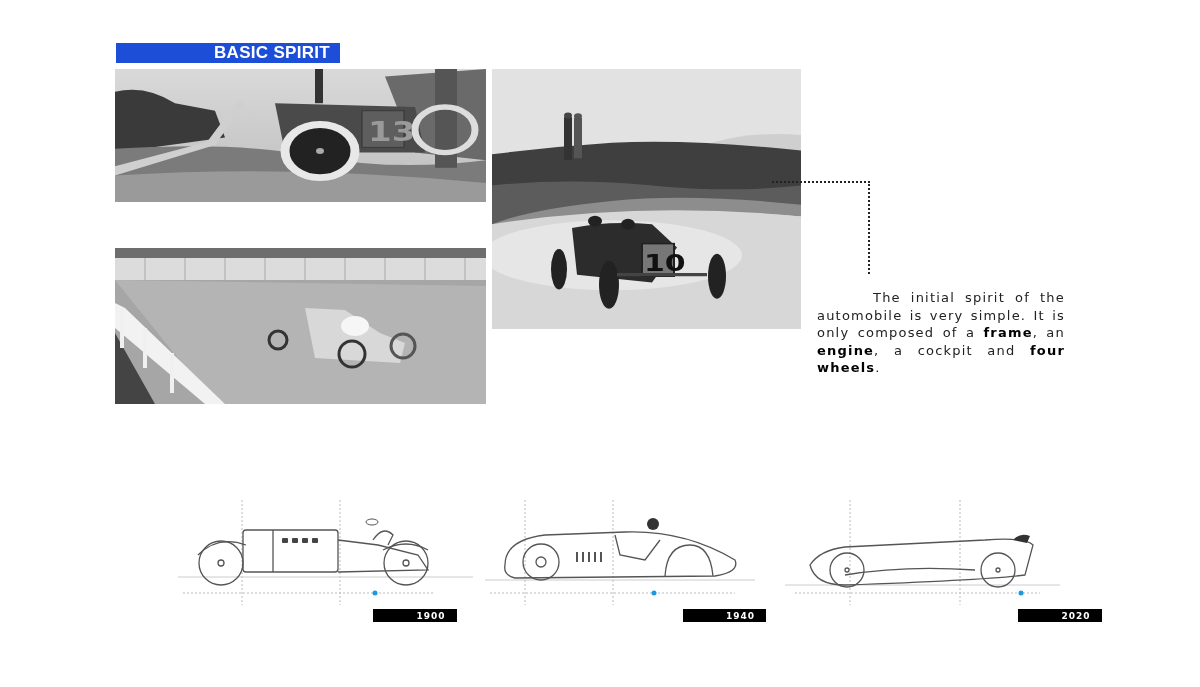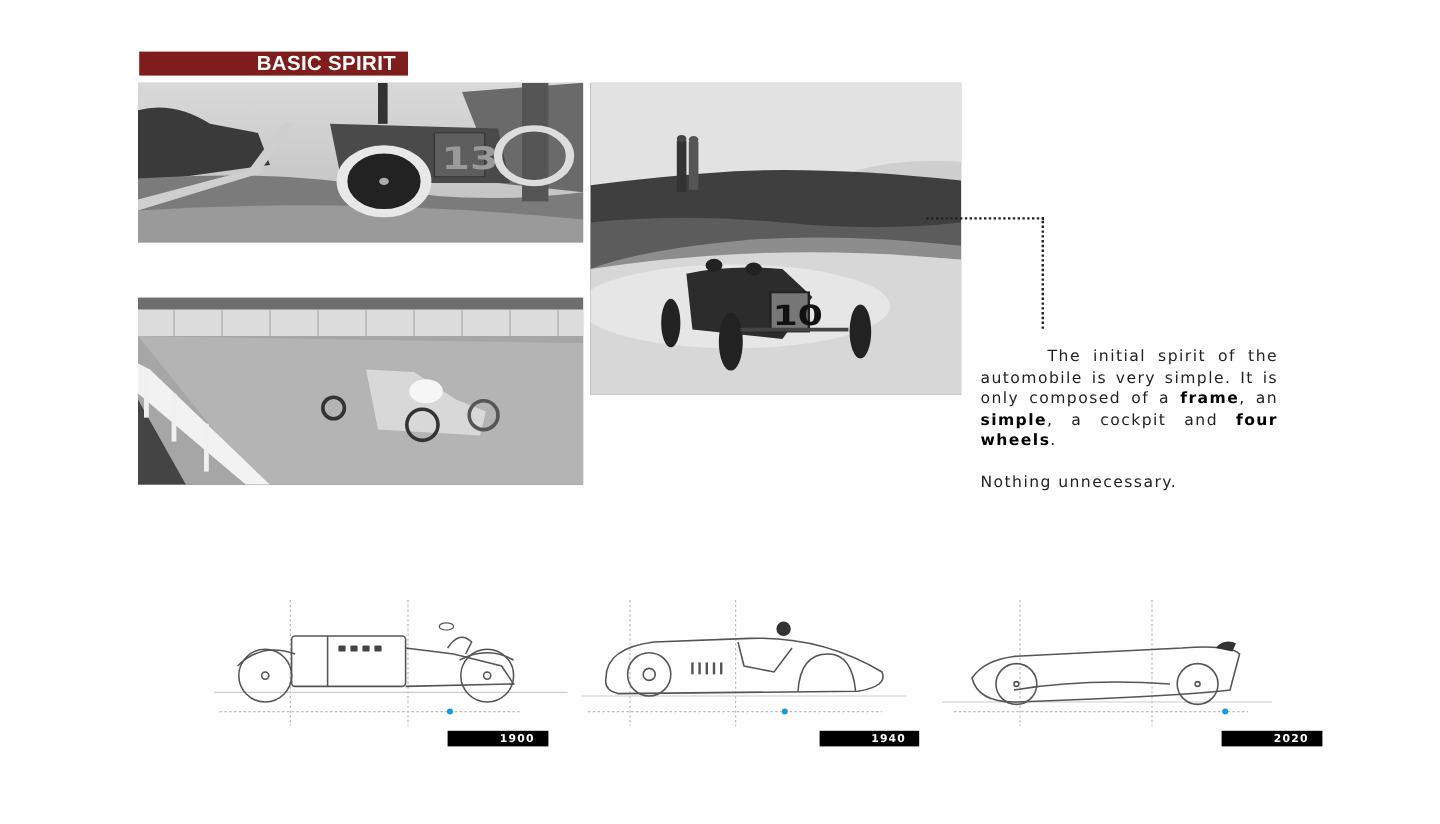--- a/index.html
+++ b/index.html
@@ -1,18 +1,18 @@
 <!DOCTYPE html>
 <html><head>
 <meta charset="utf-8">
 <style>
   html, body { margin:0; padding:0; }
   body { width:1200px; height:687px; background:#ffffff; position:relative; overflow:hidden;
          font-family:"DejaVu Sans", sans-serif; color:#111; }
-  .title-bar { position:absolute; left:116px; top:43px; width:224px; height:20px; background:#7f1d1d;
+  .title-bar { position:absolute; left:116px; top:43px; width:224px; height:20px; background:#1d4ed8;
                display:flex; align-items:center; justify-content:flex-end; box-sizing:border-box; padding-right:10px; }
   .title-bar span { color:#fff; font-family:"Liberation Sans", sans-serif; font-weight:bold; font-size:17px; letter-spacing:0.3px; line-height:20px; }
   .photo { position:absolute; overflow:hidden; background:#888; }
   .photo svg { display:block; width:100%; height:100%; }
   #photo-crash { left:115px; top:69px; width:371px; height:133px; }
   #photo-track { left:115px; top:248px; width:371px; height:156px; }
   #photo-dust  { left:492px; top:69px; width:309px; height:260px; }
   .dots-h { position:absolute; left:772px; top:181px; width:98px; height:0; border-top:2px dotted #222; }
   .dots-v { position:absolute; left:868px; top:181px; width:0; height:93px; border-left:2px dotted #222; }
   .desc { position:absolute; left:817px; top:289px; width:248px; font-family:"DejaVu Sans", sans-serif;
@@ -111,22 +111,21 @@
     <ellipse cx="117" cy="278" rx="10" ry="31" fill="#222"></ellipse>
     <ellipse cx="225" cy="267" rx="9" ry="29" fill="#222"></ellipse>
     <path d="M125 265 L215 265" stroke="#444" stroke-width="4"></path>
   </svg>
 </div>
 
 <div class="dots-h"></div>
 <div class="dots-v"></div>
 
 <div class="desc">
-  <p><span class="indent"></span><span>The initial spirit of the automobile is very simple. It is only composed of a </span><b>frame</b><span>, an </span><b>simple</b><span>, a cockpit and </span><b>four wheels</b><span>.</span></p>
-  <p class="last">Nothing unnecessary.</p>
+  <p><span class="indent"></span><span>The initial spirit of the automobile is very simple. It is only composed of a </span><b>frame</b><span>, an </span><b>engine</b><span>, a cockpit and </span><b>four wheels</b><span>.</span></p>
 </div>
 
 <div class="sketch" style="left:178px; top:500px;">
   <svg width="300" height="105" viewBox="0 0 300 105">
     <g stroke="#bbb" stroke-dasharray="2,2" stroke-width="1">
       <line x1="64" y1="0" x2="64" y2="105"></line>
         <line x1="162" y1="0" x2="162" y2="105"></line>
       <line x1="5" y1="93" x2="255" y2="93"></line>
     </g>
     <line x1="0" y1="77" x2="295" y2="77" stroke="#ccc" stroke-width="1"></line>

